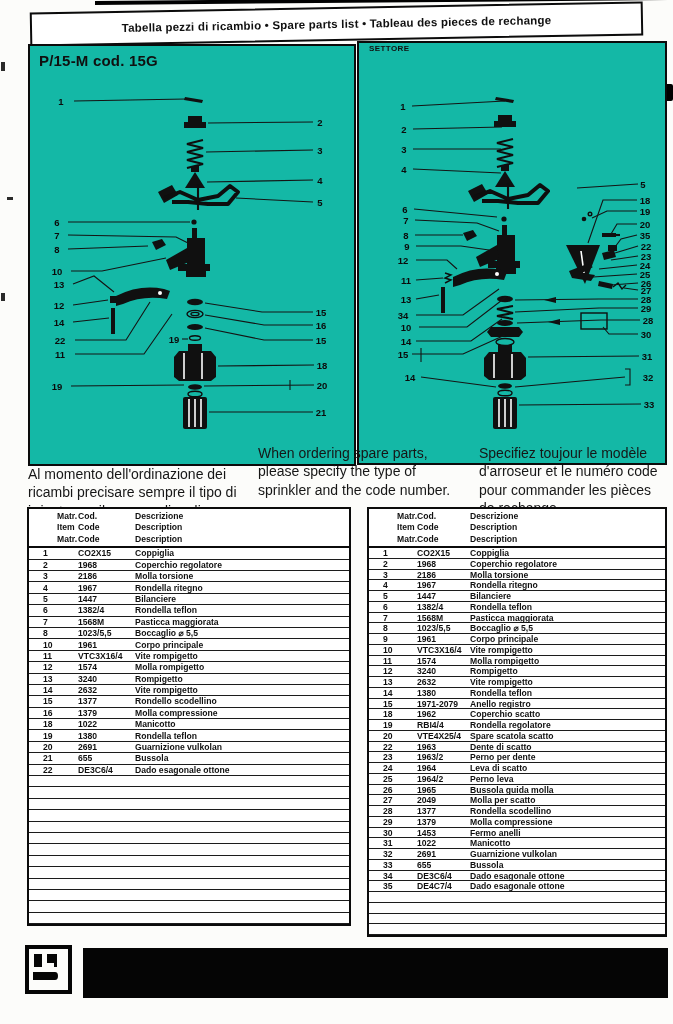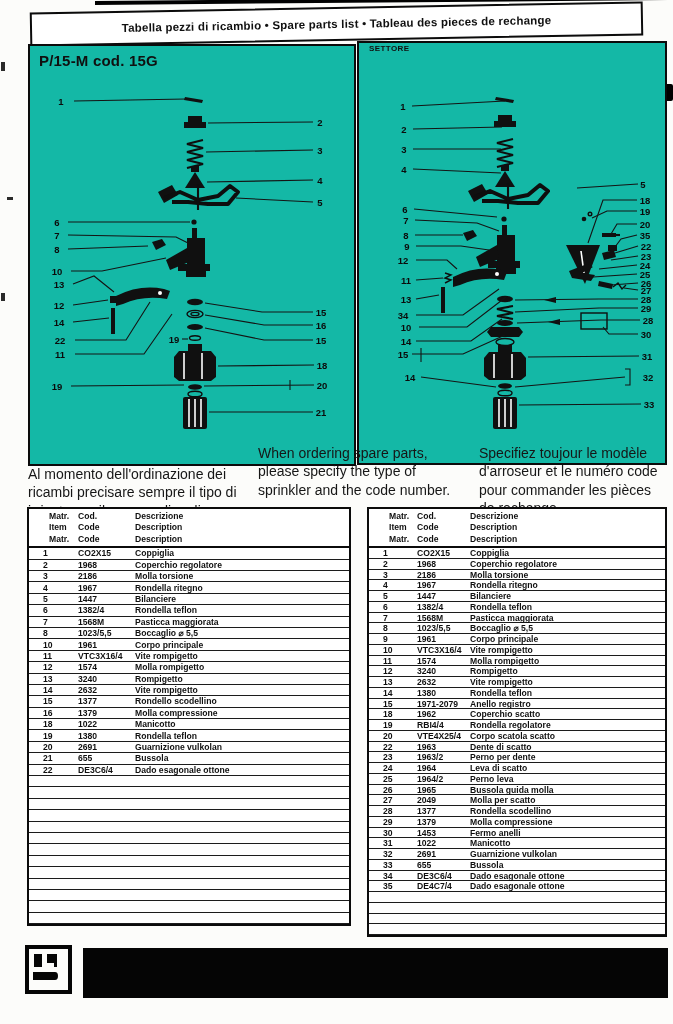--- a/index.html
+++ b/index.html
@@ -33,21 +33,21 @@
   .note-it{left:28px;top:465px;width:224px;}
   .note-en{left:258px;top:444px;width:206px;}
   .note-fr{left:479px;top:444px;width:188px;}
   
   .ptable{border:2px solid #0b0b0b;background:#fff;}
   .tl{left:27px;top:507px;width:320px;}
   .tr{left:367px;top:507px;width:296px;}
   .t-head{display:grid;border-bottom:2px solid #0b0b0b;font-weight:bold;font-size:8.6px;line-height:11.4px;padding:2px 0 1px 0;}
   .tl .t-head,.tl .t-row{grid-template-columns:49px 57px 1fr;}
   .tr .t-head,.tr .t-row{grid-template-columns:48px 53px 1fr;}
-  .t-head>div:nth-child(1){padding-left:20px;}
+  .t-head>div:nth-child(1){padding-left:28px;}
   .t-head>div:nth-child(3){padding-left:0;}
   .t-row{display:grid;font-weight:bold;font-size:8.6px;border-bottom:1px solid #1c1c1c;align-items:center;}
   .tl .t-row{height:10.4px;}
   .tr .t-row{height:9.75px;}
   .t-row>div:nth-child(1){padding-left:14px;}
   .t-row>div{white-space:nowrap;overflow:hidden;}
   
   .logo-box{left:25px;top:945px;width:47px;height:49px;}
   .black-band{left:83px;top:948px;width:585px;height:50px;background:#050505;}
 </style>
@@ -515,21 +515,21 @@
         <div>Coperchio scatto</div>
       </div>
       <div class="t-row">
         <div>19</div>
         <div>RBI4/4</div>
         <div>Rondella regolatore</div>
       </div>
       <div class="t-row">
         <div>20</div>
         <div>VTE4X25/4</div>
-        <div>Corpo scatola scatto</div>
+        <div>Spare scatola scatto</div>
       </div>
       <div class="t-row">
         <div>22</div>
         <div>1963</div>
         <div>Dente di scatto</div>
       </div>
       <div class="t-row">
         <div>23</div>
         <div>1963/2</div>
         <div>Perno per dente</div>

